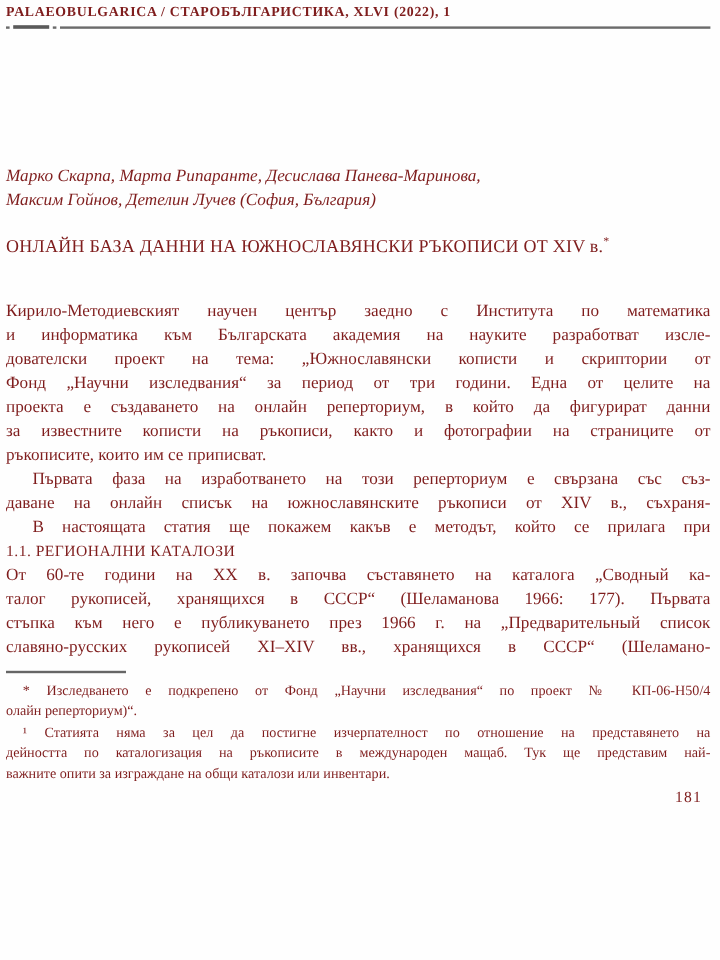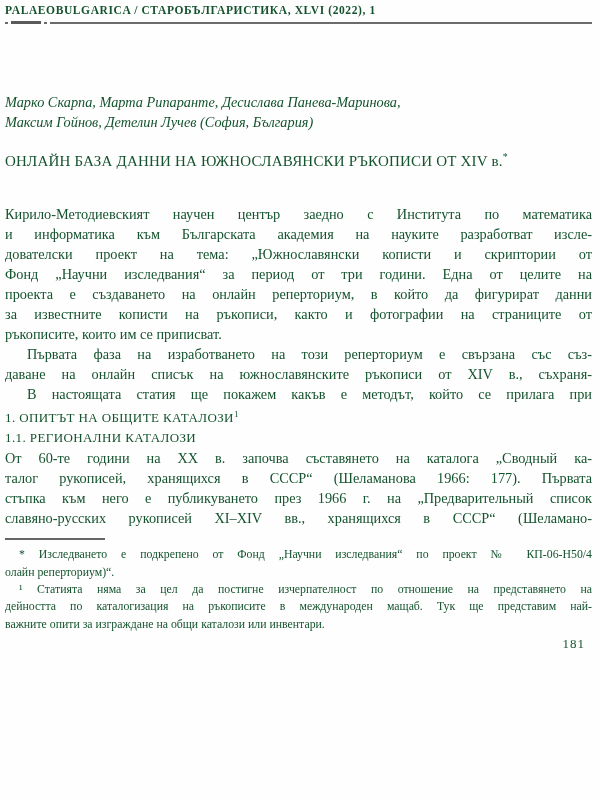--- a/index.html
+++ b/index.html
@@ -1,40 +1,40 @@
 <!DOCTYPE html>
 <html><head>
 <meta charset="utf-8">
 <style>
   html,body{margin:0;padding:0;background:#ffffff;}
   .page{
     position:relative;
     width:600px;height:800px;
     box-sizing:border-box;
     background:#fefefe;
-    color:#14532d;
+    color:#7f1d1d;
     font-family:"Liberation Serif", serif;
     padding:4px 8px 0 5px;
     overflow:hidden;
   }
   
   .jheader{
     font-weight:bold;
     font-size:11.5px;
     letter-spacing:0.6px;
     white-space:nowrap;
   }
   .hrule{margin-top:5px;display:flex;align-items:center;gap:3px;height:3px;}
   .hrule .seg{background:#6b6b6b;}
   .hrule .s0{width:3px;height:2px;}
   .hrule .s1{width:30px;height:3px;background:#5a5a5a;}
   .hrule .s2{width:3px;height:2px;}
   .hrule .s3{flex:1;height:2px;}
   
-  .authors{margin-top:68px;font-style:italic;font-size:14.3px;line-height:20px;}
+  .authors{margin-top:113px;font-style:italic;font-size:14.3px;line-height:20px;}
   .title{margin:15px 0 0 0;font-size:15px;font-weight:normal;letter-spacing:0.2px;line-height:19px;white-space:nowrap;}
   .title sup{font-size:10px;}
   
   .bodytext{margin-top:33px;font-size:14.3px;line-height:20px;}
   .line{text-align:justify;text-align-last:justify;text-justify:inter-word;}
   .line.end{text-align-last:left;}
   .ind{text-indent:22px;}
   .heading{font-size:13px;letter-spacing:0.4px;line-height:20px;white-space:nowrap;}
   .heading sup{font-size:9px;}
   
@@ -78,21 +78,20 @@
 
     <div class="para">
       <div class="line ind">Първата фаза на изработването на този реперториум е свързана със съз-</div>
       <div class="line">даване на онлайн списък на южнославянските ръкописи от XIV в., съхраня-</div>
     </div>
 
     <div class="para">
       <div class="line ind">В настоящата статия ще покажем какъв е методът, който се прилага при</div>
     </div>
 
-    <div class="heading"><span>1. ОПИТЪТ НА ОБЩИТЕ КАТАЛОЗИ</span><sup>1</sup></div>
     <div class="heading"><span>1.1. РЕГИОНАЛНИ КАТАЛОЗИ</span></div>
 
     <div class="para">
       <div class="line">От 60-те години на XX в. започва съставянето на каталога „Сводный ка-</div>
       <div class="line">талог рукописей, хранящихся в СССР“ (Шеламанова 1966: 177). Първата</div>
       <div class="line">стъпка към него е публикуването през 1966 г. на „Предварительный список</div>
       <div class="line">славяно-русских рукописей XI–XIV вв., хранящихся в СССР“ (Шеламано-</div>
     </div>
 
   </div>

